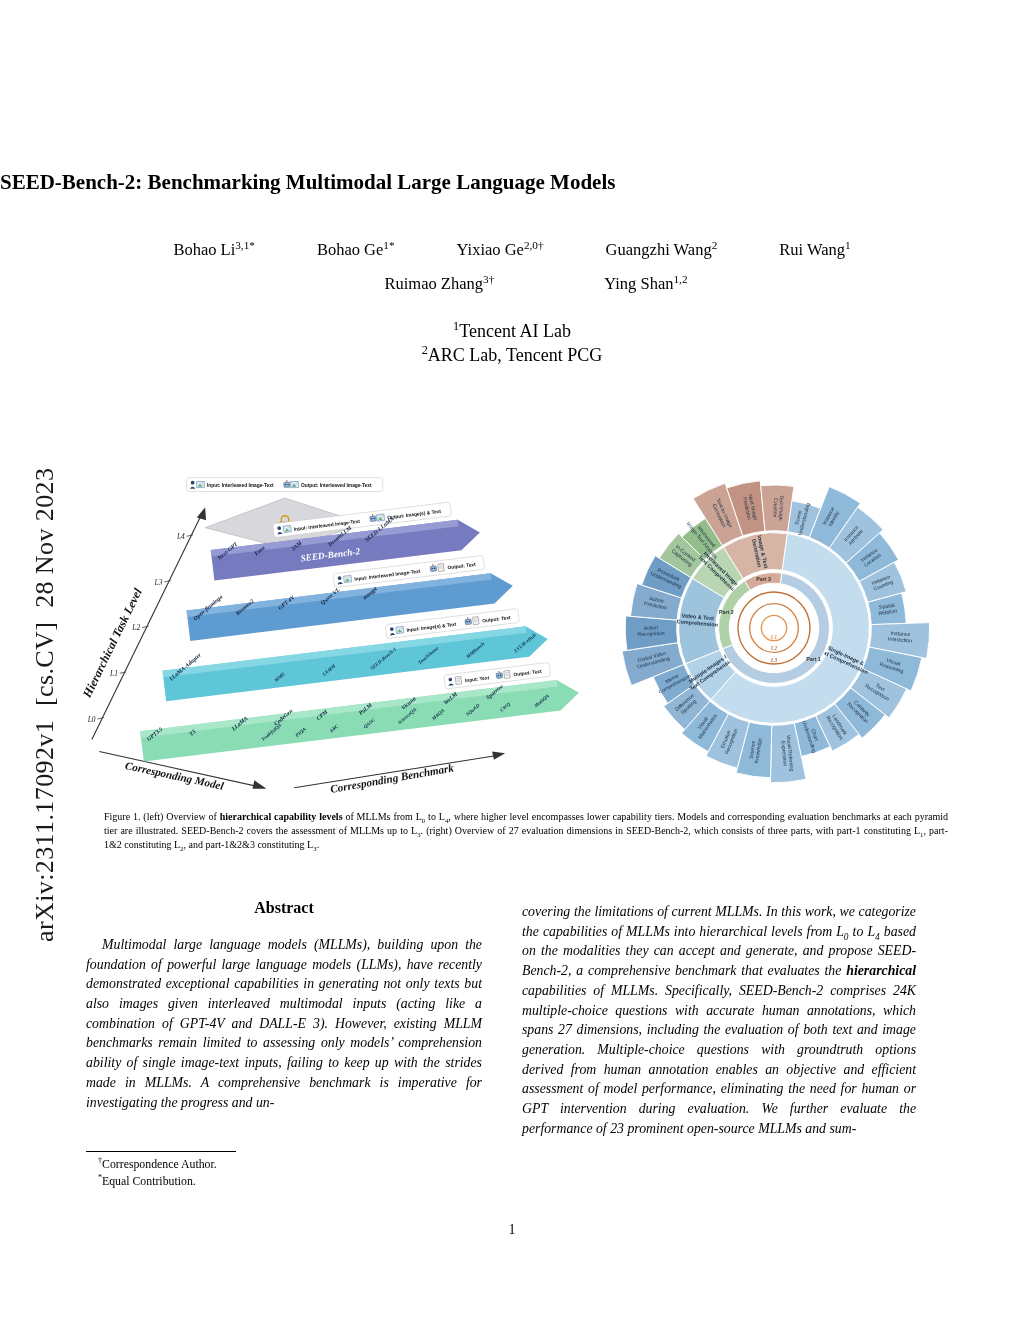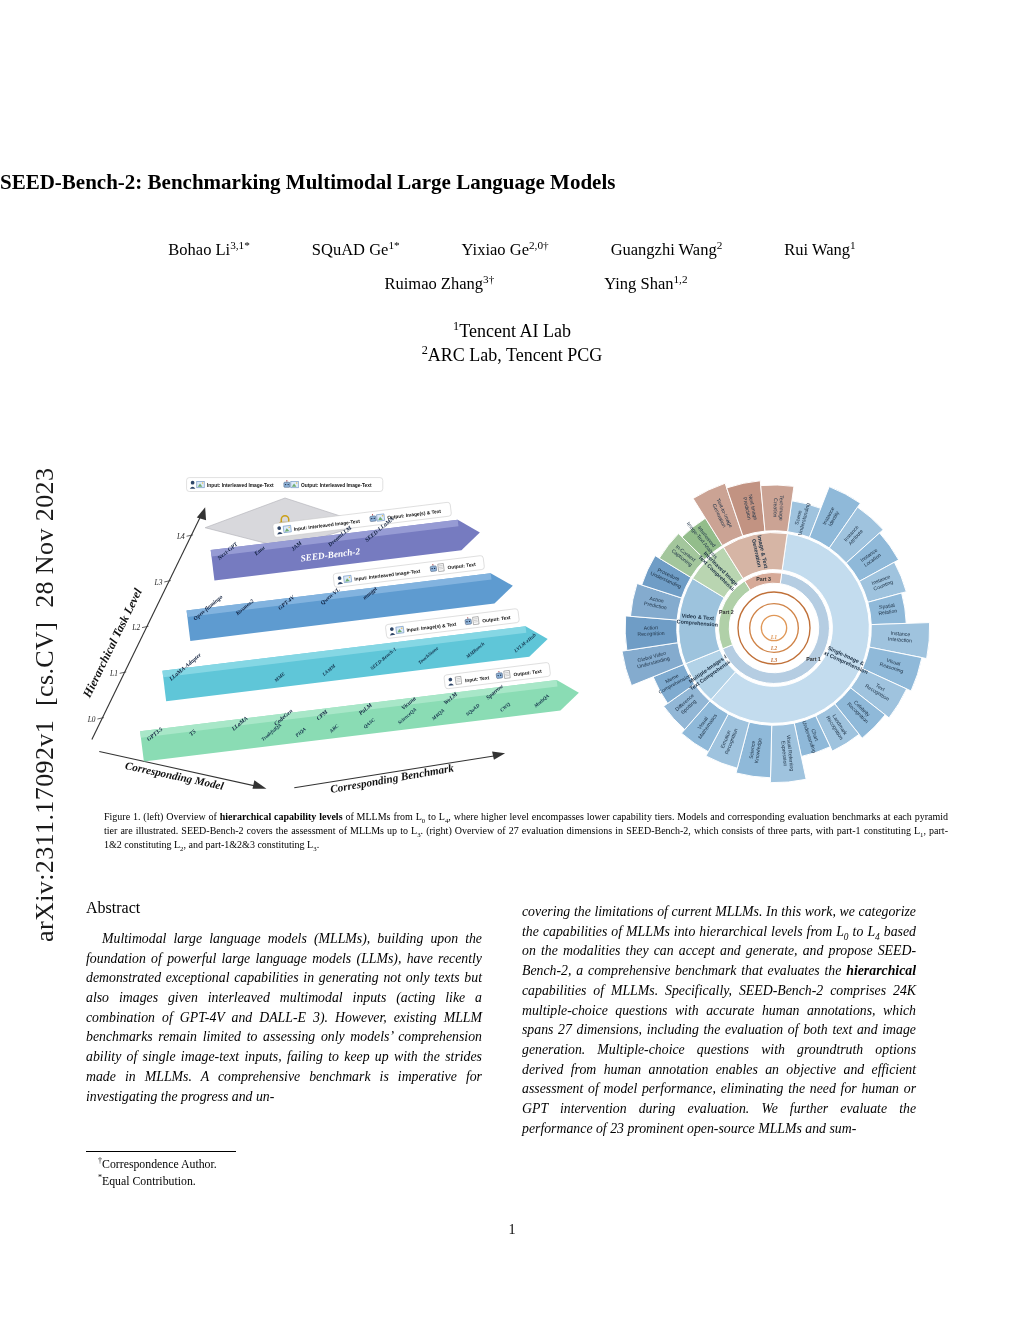--- a/index.html
+++ b/index.html
@@ -27,40 +27,40 @@
   .figure-row { position:absolute; top:448px; left:64px; width:896px; height:360px; display:flex; }
   .pyramid-svg { width:520px; height:360px; }
   .sunburst-svg { width:360px; height:360px; margin-left:10px; }
   .caption {
     position:absolute; top:810px; left:104px; width:844px;
     font-size:10px; line-height:1.38; text-align:justify;
   }
   .col { position:absolute; width:396px; font-size:13.8px; line-height:1.43; text-align:justify; }
   .col-left  { top:897px; left:86px; }
   .col-right { top:902px; left:522px; width:394px; }
-  .abstract-title { text-align:left; font-size:16px; font-weight:normal; margin-bottom:9px; }
+  .abstract-title { text-align:center; font-size:16px; font-weight:bold; margin-bottom:15px; }
   .abstract-text { font-style:italic; text-indent:16px; }
   .col-right .body-text { font-style:italic; }
   .footnotes { position:absolute; top:1151px; left:86px; width:396px; font-size:11.8px; line-height:1.45; }
   .footnotes::before { content:""; display:block; width:150px; border-top:1px solid #000; margin-bottom:4px; }
   .footnote { padding-left:12px; }
   .page-number { position:absolute; top:1222px; left:0; width:100%; text-align:center; font-size:14px; }
 </style>
 </head>
 <body>
 
 <div class="page">
 
   <div class="arxiv-stamp">arXiv:2311.17092v1  [cs.CV]  28 Nov 2023</div>
 
   <h1 class="title">SEED-Bench-2: Benchmarking Multimodal Large Language Models</h1>
 
   <div class="authors-row authors-row-1">
       <span><span>Bohao Li</span><sup>3,1*</sup></span>
-      <span><span>SQuAD Ge</span><sup>1*</sup></span>
+      <span><span>Bohao Ge</span><sup>1*</sup></span>
       <span><span>Yixiao Ge</span><sup>2,0†</sup></span>
       <span><span>Guangzhi Wang</span><sup>2</sup></span>
       <span><span>Rui Wang</span><sup>1</sup></span>
     </div>
   <div class="authors-row authors-row-2">
       <span><span>Ruimao Zhang</span><sup>3†</sup></span>
       <span><span>Ying Shan</span><sup>1,2</sup></span>
     </div>
 
   <div class="affiliations">

